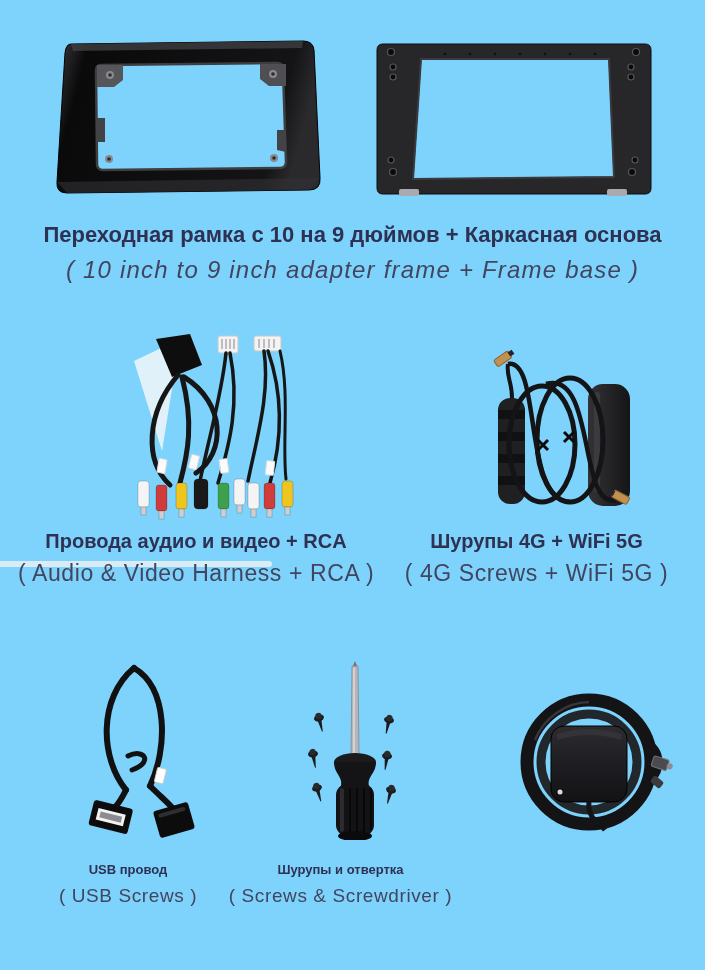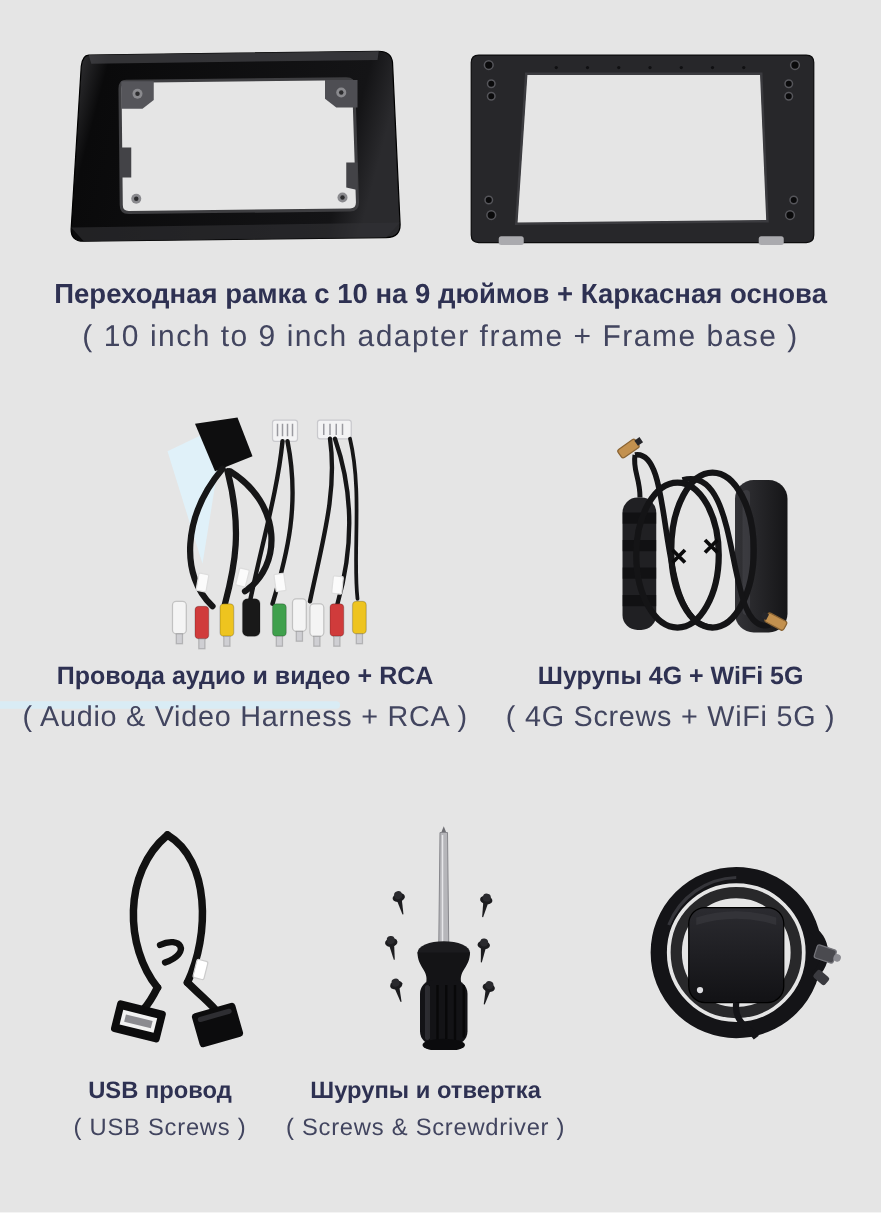--- a/index.html
+++ b/index.html
@@ -1,26 +1,26 @@
 <!DOCTYPE html>
 <html><head>
 <meta charset="utf-8">
 <style>
   html,body{margin:0;padding:0;background:#fff;}
-  .canvas{position:relative;width:705px;height:970px;background:#e5e5e5;overflow:hidden;
+  .canvas{position:relative;width:705px;height:970px;background:#7dd3fc;overflow:hidden;
           font-family:"Liberation Sans", sans-serif;}
   .abs{position:absolute;}
   .caption-ru{font-weight:700;color:#2e3152;text-align:center;white-space:nowrap;}
   .caption-en{font-weight:400;color:#42455f;text-align:center;white-space:nowrap;letter-spacing:0.6px;}
   #frames-row{top:38px;left:0;width:705px;display:flex;justify-content:center;align-items:flex-start;gap:52px;}
   #main-title-ru{top:222px;left:0;width:705px;font-size:22px;}
-  #main-title-en{top:256px;left:0;width:705px;font-size:24px;letter-spacing:1.2px;}
+  #main-title-en{top:256px;left:0;width:705px;font-size:24px;letter-spacing:1.2px;font-style:italic;}
   .mid-cap-ru{font-size:20px;}
   .mid-cap-en{font-size:23px;margin-top:7px;}
-  .bot-cap-ru{font-size:19px;}
+  .bot-cap-ru{font-size:13px;}
   .bot-cap-en{font-size:19px;margin-top:8px;}
   #stripe{top:561px;left:0;width:272px;height:6px;background:#d9ecf5;border-radius:0 3px 3px 0;z-index:0;}
   .capblock{z-index:2;}
   svg{display:block;}
 </style>
 </head>
 <body>
 
 <div class="canvas">
 

